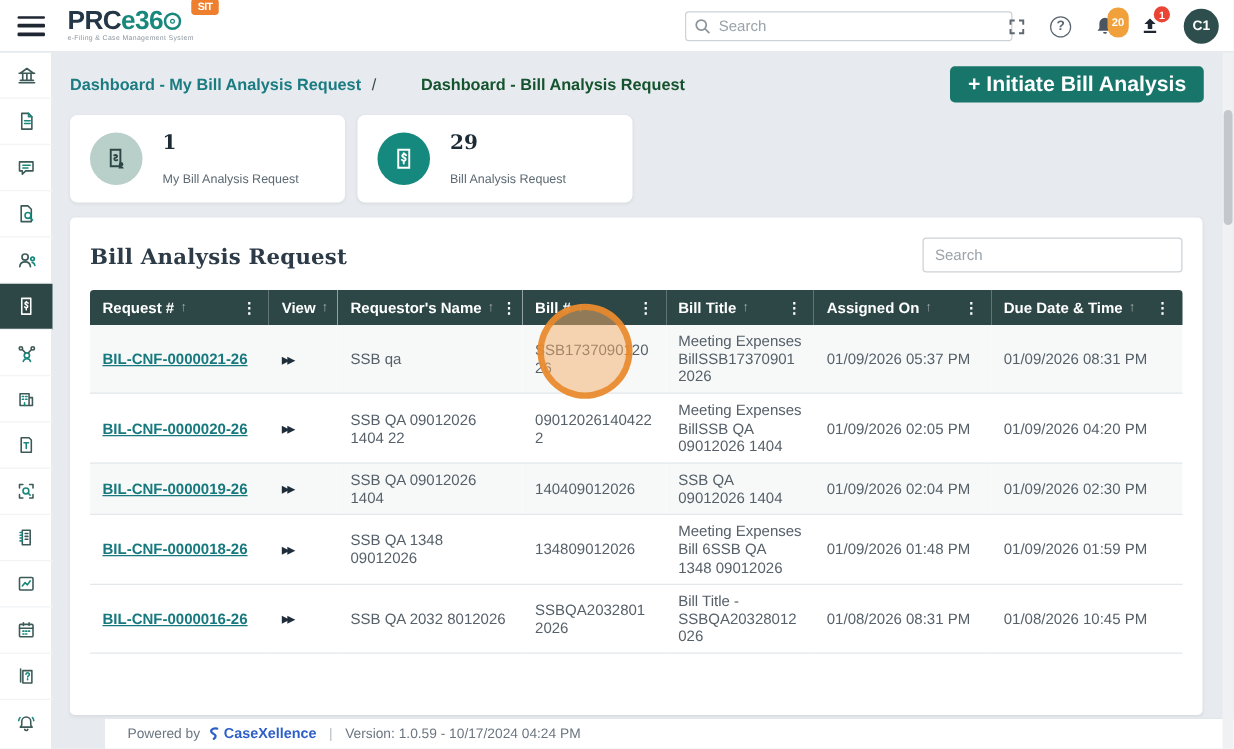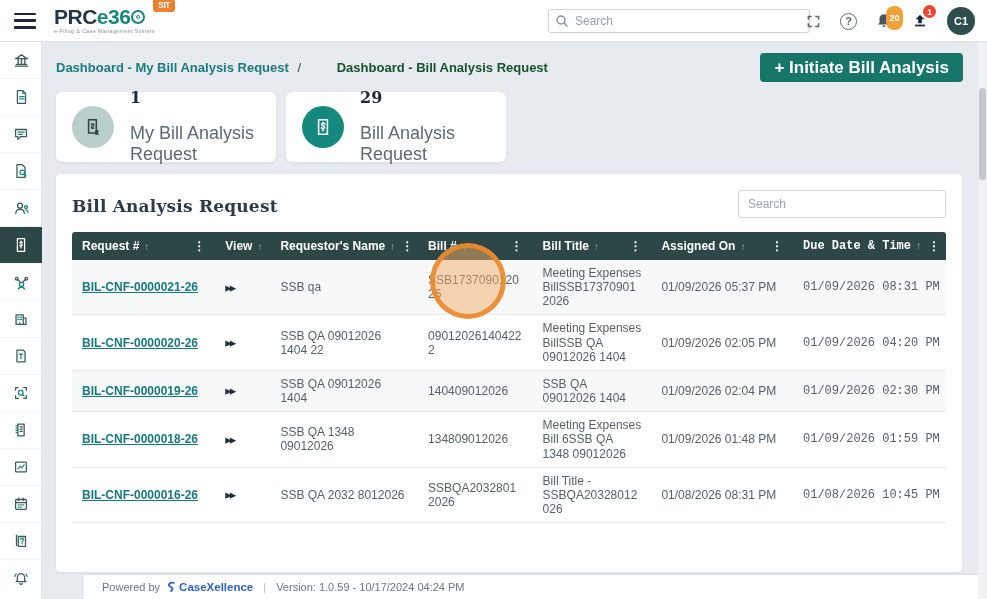--- a/index.html
+++ b/index.html
@@ -57,40 +57,40 @@
   .initiate-btn { background:#17756a; color:#fff; border:none; border-radius:4px; height:29px;
                   padding:0 14px; font-size:17px; font-weight:600; cursor:pointer; font-family:inherit; }
 
   .cards { display:flex; gap:10px; margin:10px 0 0 14px; }
   .card { width:220px; height:70px; background:#fff; border-radius:6px; box-shadow:0 1px 3px rgba(40,50,60,.08);
           display:flex; align-items:center; padding:0 16px; gap:16px; cursor:pointer; }
   .card-circle { width:42px; height:42px; border-radius:50%; display:flex; align-items:center; justify-content:center; flex:none; }
   .card-circle.pale { background:#b9cfc9; }
   .card-circle.teal { background:#15897e; }
   .card-count { font-family:"DejaVu Serif", serif; font-size:16px; font-weight:bold; color:#1d2b35; line-height:1.1; }
-  .card-label { font-size:18px; color:#5d6a73; margin-top:16px; }
+  .card-label { font-size:10px; color:#5d6a73; margin-top:16px; }
 
   .panel { position:relative; margin:12px 24px 0 14px; width:906px; height:398px; background:#fff;
            border-radius:4px; box-shadow:0 1px 3px rgba(40,50,60,.08); padding:0 16px; overflow:hidden; }
   .panel-title { font-family:"DejaVu Serif", serif; font-size:17px; font-weight:bold; color:#2c3b47;
                  padding-top:22px; letter-spacing:.2px; }
   .panel-search { position:absolute; top:16px; right:16px; width:208px; height:28px; border:1px solid #cdd2d6;
                   border-radius:3px; padding:0 9px; font-size:12px; color:#3a4750; outline:none; }
   .panel-search::placeholder { color:#9aa3aa; }
 
   .grid { display:table; width:100%; table-layout:fixed; margin-top:16px; border-collapse:collapse; }
   .tr { display:table-row; }
   .th, .td { display:table-cell; vertical-align:middle; padding:6px 10px; font-size:12px; overflow-wrap:anywhere; }
   .thead .th { background:#2c4746; color:#fff; font-weight:bold; font-size:12px; height:28px; white-space:nowrap; overflow:hidden; }
   .thead .th:first-child { border-radius:3px 0 0 0; }
   .thead .th:last-child { border-radius:0 3px 0 0; }
   .th-inner { display:flex; align-items:center; }
   .sort { font-size:10px; color:rgba(255,255,255,.55); margin-left:5px; }
   .kebab { margin-left:auto; color:#fff; font-size:12px; font-weight:bold; cursor:pointer; padding-left:6px; }
-  .c0{width:16.4%;} .c1{width:6.3%;} .c2{width:16.9%;} .c3{width:13.1%;} .c4{width:13.6%;} .c5{width:16.2%;} .c6{width:17.5%;font-family:Liberation Mono, monospace;}
+  .c0{width:16.4%;} .c1{width:6.3%;} .c2{width:16.9%;} .c3{width:13.1%;} .c4{width:13.6%;} .c5{width:16.2%;} .c6{width:17.5%;}
   .row { background:#fff; }
   .row .td { border-bottom:1px solid #e4e8ea; color:#566069; line-height:1.18; }
   .row.alt { background:#f7f9f9; }
   .row.selected { background:#e3edf3; }
   .row .td.nowrap { white-space:nowrap; }
   .request-link { color:#17797e; font-weight:600; text-decoration:underline; cursor:pointer; white-space:nowrap; }
   .view-ico { color:#1f2d3a; font-size:13px; letter-spacing:-2px; cursor:pointer; }
 
   
   .footer { position:absolute; left:42px; bottom:0; width:945px; height:25px; background:#fff;

